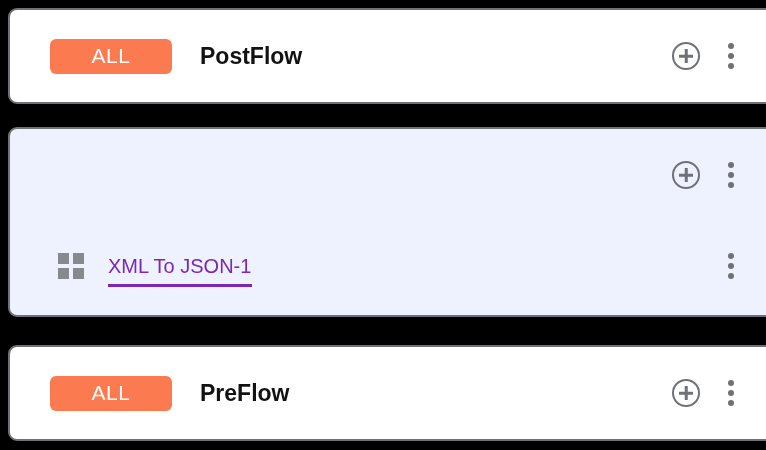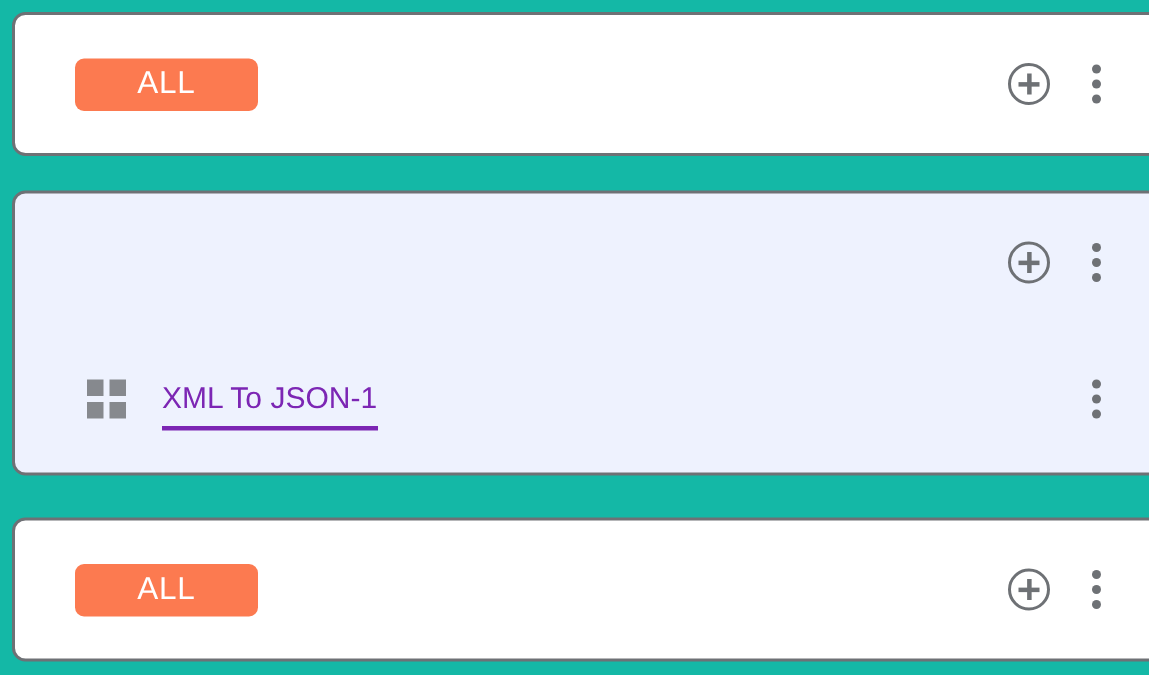--- a/index.html
+++ b/index.html
@@ -11,21 +11,21 @@
     height: 450px;
     background: #ffffff;
     font-family: "Liberation Sans", sans-serif;
     overflow: hidden;
   }
 
   #root {
     position: relative;
     width: 766px;
     height: 450px;
-    background: #14b8a6;
+    background: #000000;
     text-align: right;
   }
 
   .flow-card {
     position: absolute;
     left: 8px;
     width: 790px;            
     box-sizing: border-box;
     border: 2px solid #6e7175;
     border-radius: 9px;
@@ -182,20 +182,21 @@
   }
 </style>
 </head>
 <body>
 
 <div id="root">
 
   <div class="flow-card" id="card-postflow">
     <div class="flow-row">
       <div class="method-badge all">ALL</div>
+      <div class="flow-title">PostFlow</div>
       <div class="row-actions">
         <div class="plus-icon"></div>
         <div class="kebab-icon">
           <span></span>
             <span></span>
             <span></span>
         </div>
       </div>
     </div>
   </div>
@@ -226,20 +227,21 @@
             <span></span>
             <span></span>
         </div>
       </div>
     </div>
   </div>
 
   <div class="flow-card" id="card-preflow">
     <div class="flow-row">
       <div class="method-badge all">ALL</div>
+      <div class="flow-title">PreFlow</div>
       <div class="row-actions">
         <div class="plus-icon"></div>
         <div class="kebab-icon">
           <span></span>
             <span></span>
             <span></span>
         </div>
       </div>
     </div>
   </div>

